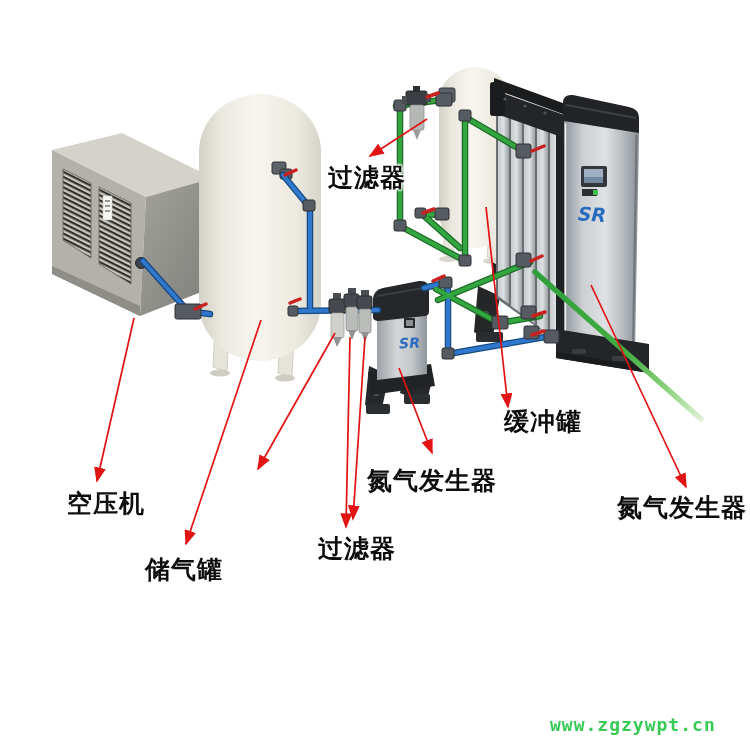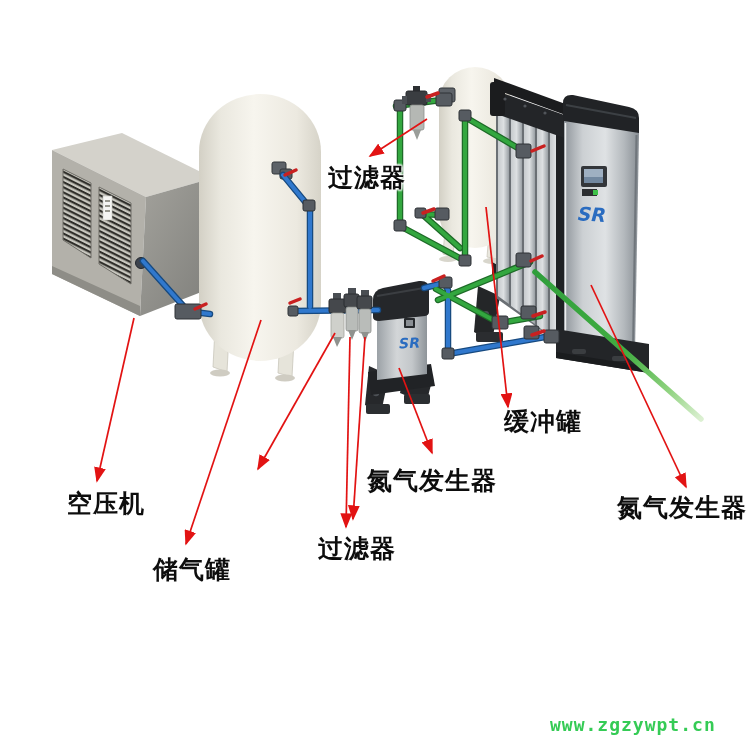--- a/index.html
+++ b/index.html
@@ -251,21 +251,21 @@
     <line x1="350" y1="337" x2="346" y2="527" marker-end="url(#ah)"></line>
     <line x1="365" y1="337" x2="353" y2="519" marker-end="url(#ah)"></line>
     <line x1="399" y1="368" x2="432" y2="453" marker-end="url(#ah)"></line>
     <line x1="486" y1="207" x2="508" y2="407" marker-end="url(#ah)"></line>
     <line x1="591" y1="285" x2="686" y2="487" marker-end="url(#ah)"></line>
     <line x1="427" y1="119" x2="370" y2="156" marker-end="url(#ah)"></line>
   </g>
 </svg>
 
   <div class="lbl" style="left:67px;top:490px">空压机</div>
-  <div class="lbl" style="left:153px;top:556px">储气罐</div>
+  <div class="lbl" style="left:145px;top:556px">储气罐</div>
   <div class="lbl" style="left:318px;top:535px">过滤器</div>
   <div class="lbl" style="left:367px;top:467px">氮气发生器</div>
   <div class="lbl" style="left:504px;top:408px">缓冲罐</div>
   <div class="lbl" style="left:617px;top:494px">氮气发生器</div>
   <div class="lbl" style="left:328px;top:164px">过滤器</div>
 
   <div class="watermark">www.zgzywpt.cn</div>
 </div>
 
 </body></html>

